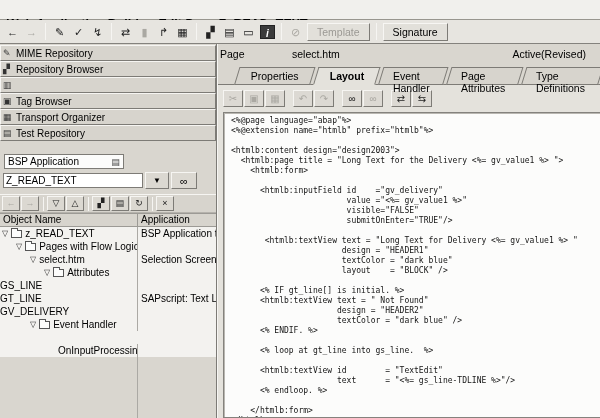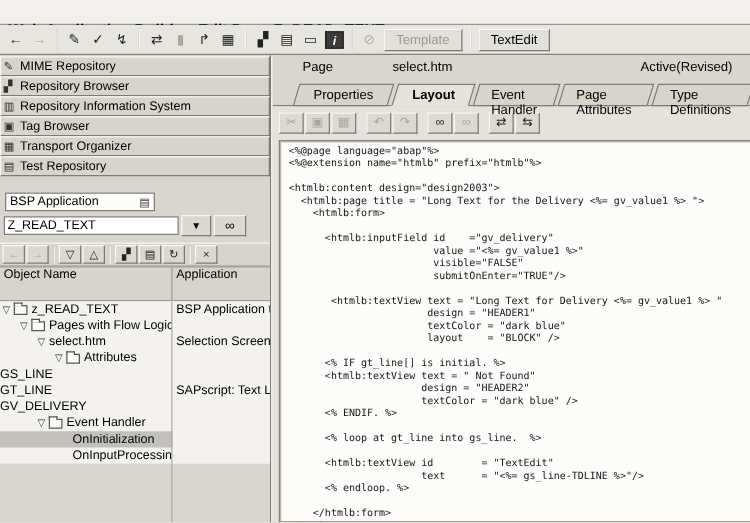--- a/index.html
+++ b/index.html
@@ -45,21 +45,21 @@
   .sqbtn { height:17px; background:#dbd8d1; border:1px solid;
            border-color:#f6f5f2 #7d7b76 #7d7b76 #f6f5f2; font-size:8px; margin-left:2px; }
   .dd { width:24px; } .glasses { width:26px; font-size:11px; line-height:10px; }
 
   .treebar { margin-top:5px; height:19px; background:#d7d4cd; display:flex; align-items:center;
              padding:0 2px; border-top:1px solid #f6f5f2; border-bottom:1px solid #b5b2ac; }
   .treebar .tbi { width:18px; height:15px; font-size:9px; line-height:13px;
                   background:#dbd8d1; border:1px solid; border-color:#f6f5f2 #7d7b76 #7d7b76 #f6f5f2; margin-right:1px; }
   .treebar .tsep { height:14px; margin:0 3px; }
 
-  .thead { display:flex; height:28px; background:#d7d4cd; border-top:1px solid #9c9a95;
+  .thead { display:flex; height:14px; background:#d7d4cd; border-top:1px solid #9c9a95;
            border-bottom:1px solid #9c9a95; font-size:10px; }
   .thead .c1 { width:138px; border-right:1px solid #9c9a95; padding-left:3px; }
   .thead .c2 { flex:1; padding-left:3px; }
 
   .tree { flex:1; display:flex; flex-direction:column; background:#f3f2ef; overflow:hidden; }
   .trow { display:flex; height:13px; line-height:13px; font-size:10px; }
   .tname { width:138px; display:flex; align-items:center; overflow:hidden;
            white-space:nowrap; border-right:1px solid #aba9a4; }
   .tdesc { flex:1; overflow:hidden; white-space:nowrap; padding-left:3px; }
   .sel .tname { background:#c2c0bb; }
@@ -70,21 +70,21 @@
                   background:#fdfdfc; border:1px solid #555; border-bottom:none; }
   .pl2{padding-left:2px} .pl16{padding-left:16px} .pl30{padding-left:30px}
   .pl44{padding-left:44px} .pl58{padding-left:58px} .pl72{}
   .tfiller { flex:1; display:flex; background:#d9d6cf; }
   .tfiller .tname { border-right:1px solid #aba9a4; background:#d9d6cf; }
 
   
   .right { flex:1; display:flex; flex-direction:column; overflow:hidden;
            border-left:1px solid #f6f5f2; background:#d9d6cf; }
   .pagerow { height:18px; display:flex; align-items:center; font-size:10.5px; padding-top:2px; }
-  .pagerow .lbl { margin-left:24px; width:72px; }
+  .pagerow .lbl { margin-left:2px; width:72px; }
   .pagerow .status { margin-left:auto; margin-right:14px; }
 
   .tabstrip { display:flex; align-items:flex-end; height:23px; padding-left:16px;
               border-bottom:1px solid #7d7b76; }
   .tab { position:relative; height:18px; padding:2px 13px 0 13px; margin-right:3px;
          background:#d7d4cd; border:1px solid #7d7b76; margin-bottom:-1px;
          transform:skewX(-17deg); transform-origin:bottom left; font-size:10.5px; z-index:1; }
   .tab .t { display:inline-block; transform:skewX(17deg); }
   .tab.active { background:#e4e2dc; font-weight:bold; border-bottom-color:#e4e2dc; z-index:2; }
 
@@ -120,38 +120,37 @@
     <button class="tbi">▦</button>
     <span class="tsep"></span>
     <button class="tbi">▞</button>
     <button class="tbi">▤</button>
     <button class="tbi">▭</button>
     <button class="tbi info-style">i</button>
     <span class="tsep"></span>
     <button class="tbi dis">⊘</button>
     <button class="tbtn dis">Template</button>
     <span class="tsep"></span>
-    <button class="tbtn">TextEdit</button>
+    <button class="tbtn">Signature</button>
   </div>
 
   <div class="main">
 
     <div class="left">
       <div class="navstack">
         <button class="navbtn">
           <span class="navico">✎</span>
           <span>MIME Repository</span>
         </button>
         <button class="navbtn">
           <span class="navico">▞</span>
           <span>Repository Browser</span>
         </button>
         <button class="navbtn">
           <span class="navico">▥</span>
-          <span>Repository Information System</span>
         </button>
         <button class="navbtn">
           <span class="navico">▣</span>
           <span>Tag Browser</span>
         </button>
         <button class="navbtn">
           <span class="navico">▦</span>
           <span>Transport Organizer</span>
         </button>
         <button class="navbtn">
@@ -242,23 +241,20 @@
         </div>
         <div class="trow">
           <div class="tname pl30">
               <span class="exp">▽</span>
               <span class="fold"></span>
               <span>Event Handler</span>
             </div>
           <div class="tdesc"></div>
         </div>
         <div class="trow sel">
-          <div class="tname pl58">
-              <span>OnInitialization</span>
-            </div>
           <div class="tdesc"></div>
         </div>
         <div class="trow">
           <div class="tname pl58">
               <span>OnInputProcessing</span>
             </div>
           <div class="tdesc"></div>
         </div>
         <div class="tfiller">
           <div class="tname"></div>

